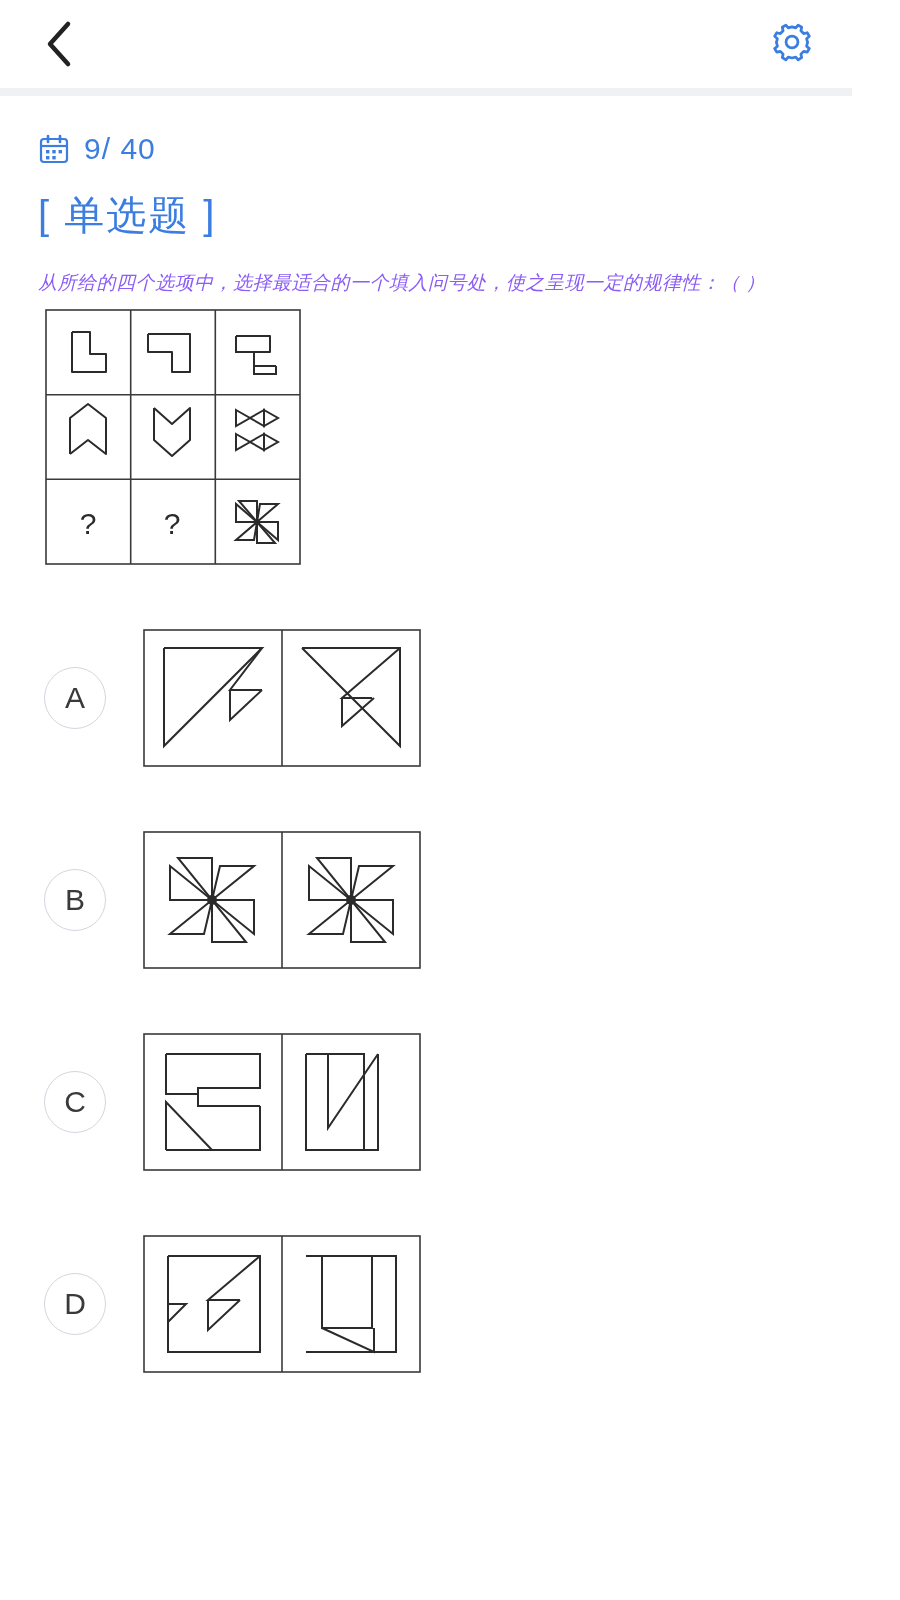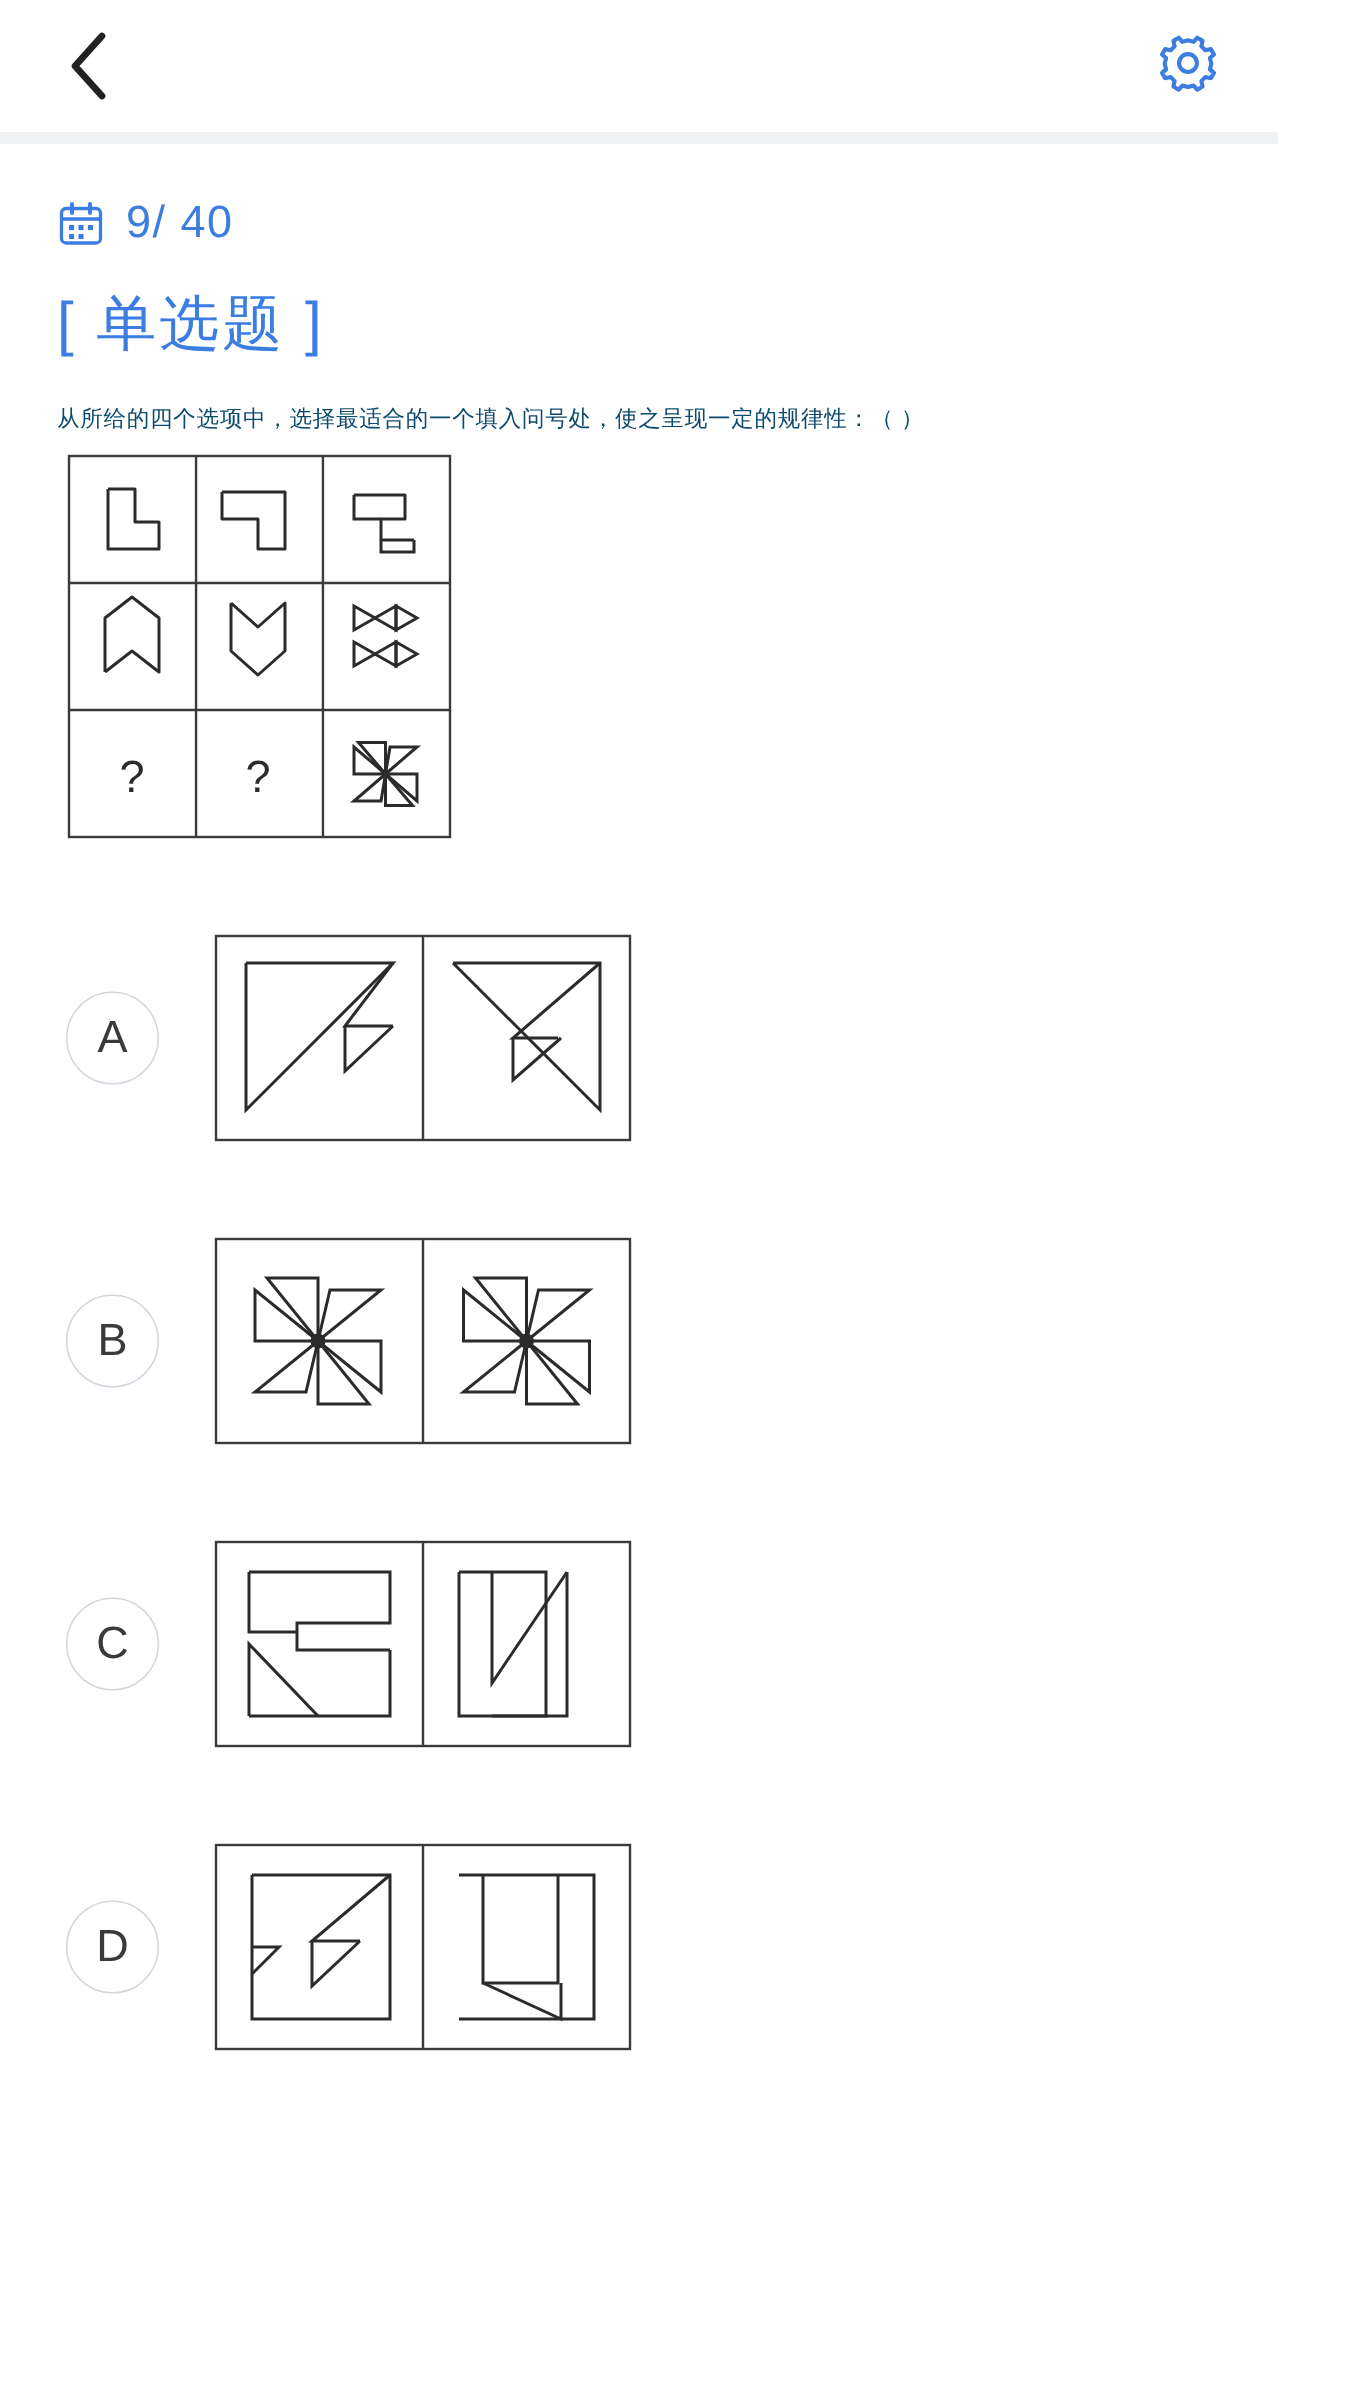--- a/index.html
+++ b/index.html
@@ -70,25 +70,26 @@
 
   .qtype {
     padding: 22px 38px 0 38px;
     font-size: 40px;
     color: #3b7de0;
     letter-spacing: 2px;
   }
 
   .qstem {
     padding: 26px 38px 0 38px;
-    font-size: 15px;
-    color: #0c4a6e;
+    font-size: 19px;
+    color: #8b5cf6;
     line-height: 1.5;
     letter-spacing: 0.5px;
     white-space: nowrap;
+    font-style: italic;
   }
 
   
   .figure-wrap {
     padding: 10px 0 0 44px;
   }
   .matrix {
     width: 258px;
     height: 258px;
     display: block;

